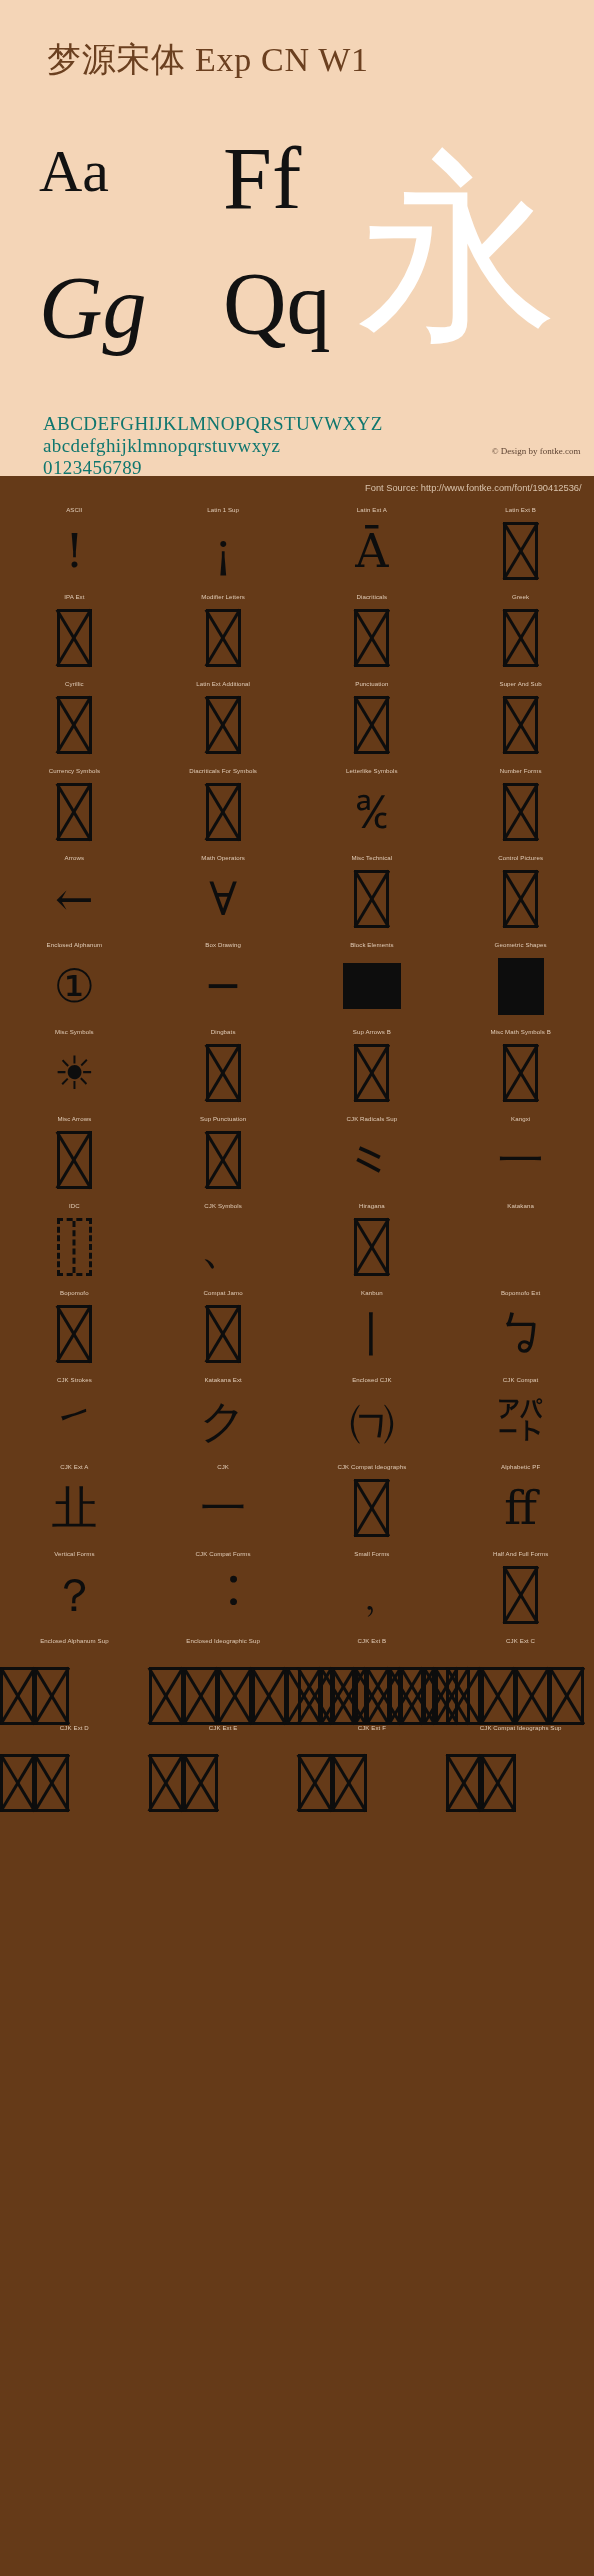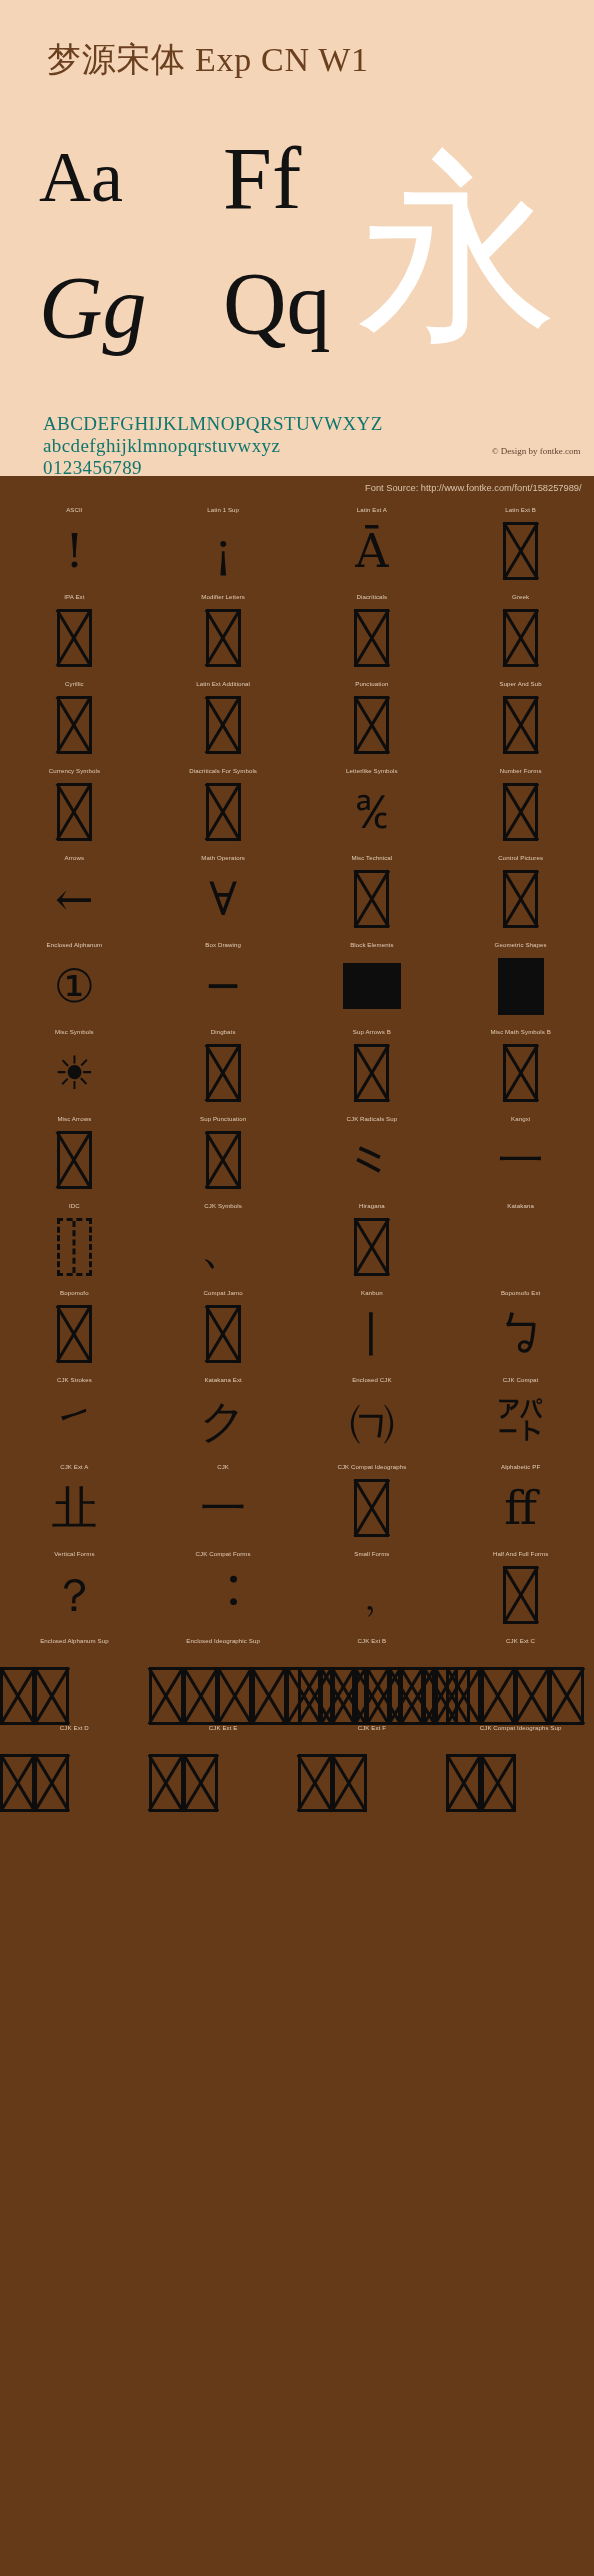--- a/index.html
+++ b/index.html
@@ -26,21 +26,21 @@
     color:#6b4020;
     letter-spacing:0.7px;
     white-space:nowrap;
   }
 
   .samples{
     position:absolute; left:0; top:141px;
     width:595px; height:245px;
   }
   .sample-col{ position:absolute; font-family:"Liberation Serif", serif; color:#121212; }
-  .s-aa{ left:39px;  top:0px;   font-size:72px; line-height:1;text-align:center; }
+  .s-aa{ left:39px;  top:0px;   font-size:60px; line-height:1;text-align:center; }
   .s-gg{ left:39px;  top:123px; font-size:88px; line-height:1;font-style:italic; }
   .s-ff{ left:223px; top:-6px;  font-size:88px; line-height:1; }
   .s-qq{ left:223px; top:119px; font-size:88px; line-height:1; }
   .s-cjk{
     left:357px; top:7.4px;
     font-size:201px; line-height:1;
     color:#ffffff;
     font-family:"DejaVu Serif", serif;
   }
 
@@ -176,21 +176,21 @@
   <div class="alphabet">
     <div class="alpha-line alpha-upper">ABCDEFGHIJKLMNOPQRSTUVWXYZ</div>
     <div class="alpha-line alpha-lower">abcdefghijklmnopqrstuvwxyz</div>
     <div class="alpha-line alpha-digits">0123456789</div>
   </div>
 
   <div class="copyright">© Design by fontke.com</div>
 </div>
 
 <div class="source-bar">
-  <div class="source-text">Font Source: http://www.fontke.com/font/158257989/</div>
+  <div class="source-text">Font Source: http://www.fontke.com/font/190412536/</div>
 </div>
 
 <div class="grid" id="glyph-grid">
     <div class="grid-row">
       <div class="cell">
         <div class="cell-label">ASCII</div>
         <div class="cell-glyph">!</div>
       </div>
       <div class="cell">
         <div class="cell-label">Latin 1 Sup</div>

